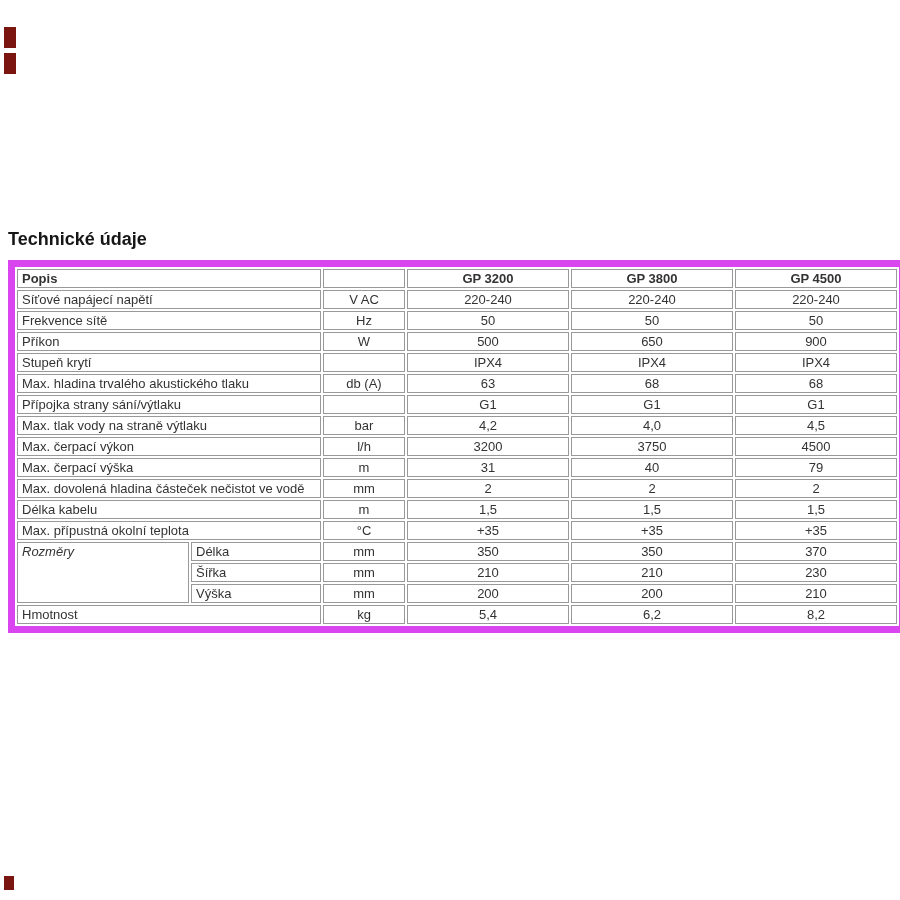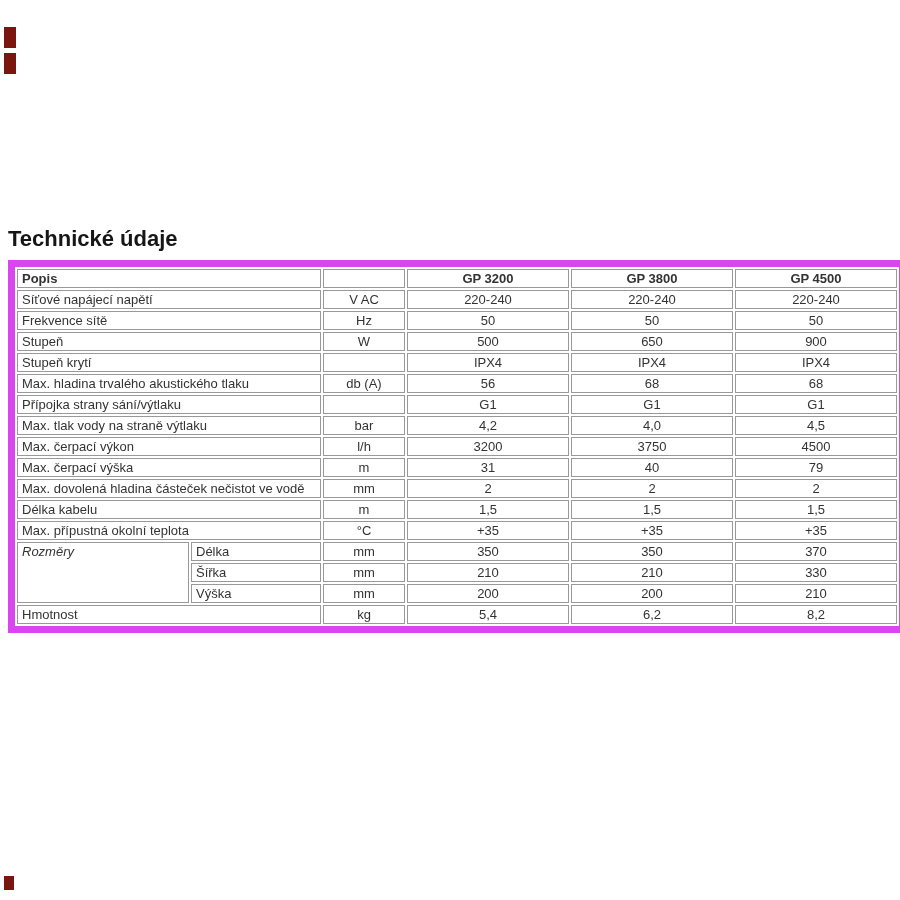--- a/index.html
+++ b/index.html
@@ -22,21 +22,21 @@
   .mark-1 { left: 4px; top: 27px;  width: 12px; height: 21px; }
   .mark-2 { left: 4px; top: 53px;  width: 12px; height: 21px; }
   .mark-3 { left: 4px; top: 876px; width: 10px; height: 14px; }
   .content {
     position: absolute;
     left: 8px;
     top: 229px;
     width: 886px;
   }
   .page-title {
-    font-size: 22px;
+    font-size: 18px;
     line-height: 20px;
     font-weight: bold;
     color: #161616;
     margin: 0 0 11px 0;
   }
   table.spec {
     border-collapse: separate;
     border-spacing: 2px;
     border: 7px solid #d946ef;
     width: 886px;
@@ -103,39 +103,39 @@
 
       <tr>
         <td colspan="2">Frekvence sítě</td>
         <td class="unit">Hz</td>
         <td class="val">50</td>
         <td class="val">50</td>
         <td class="val">50</td>
       </tr>
 
       <tr>
-        <td colspan="2">Stupeň</td>
+        <td colspan="2">Příkon</td>
         <td class="unit">W</td>
         <td class="val">500</td>
         <td class="val">650</td>
         <td class="val">900</td>
       </tr>
 
       <tr>
         <td colspan="2">Stupeň krytí</td>
         <td class="unit"></td>
         <td class="val">IPX4</td>
         <td class="val">IPX4</td>
         <td class="val">IPX4</td>
       </tr>
 
       <tr>
         <td colspan="2">Max. hladina trvalého akustického tlaku</td>
         <td class="unit">db (A)</td>
-        <td class="val">56</td>
+        <td class="val">63</td>
         <td class="val">68</td>
         <td class="val">68</td>
       </tr>
 
       <tr>
         <td colspan="2">Přípojka strany sání/výtlaku</td>
         <td class="unit"></td>
         <td class="val">G1</td>
         <td class="val">G1</td>
         <td class="val">G1</td>
@@ -196,21 +196,21 @@
         <td class="val">350</td>
         <td class="val">350</td>
         <td class="val">370</td>
       </tr>
 
       <tr>
         <td>Šířka</td>
         <td class="unit">mm</td>
         <td class="val">210</td>
         <td class="val">210</td>
-        <td class="val">330</td>
+        <td class="val">230</td>
       </tr>
 
       <tr>
         <td>Výška</td>
         <td class="unit">mm</td>
         <td class="val">200</td>
         <td class="val">200</td>
         <td class="val">210</td>
       </tr>
 

